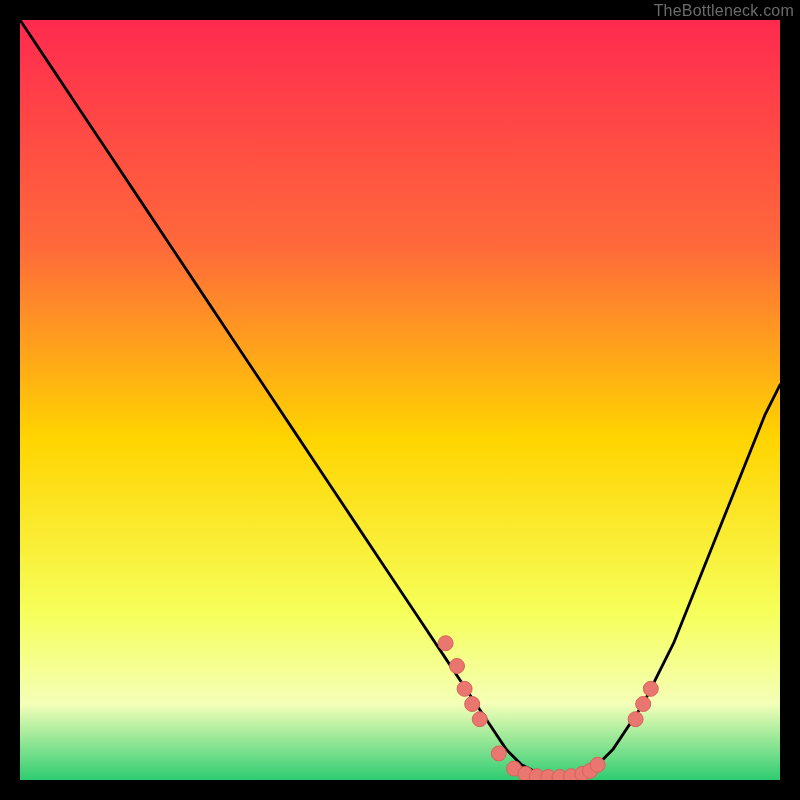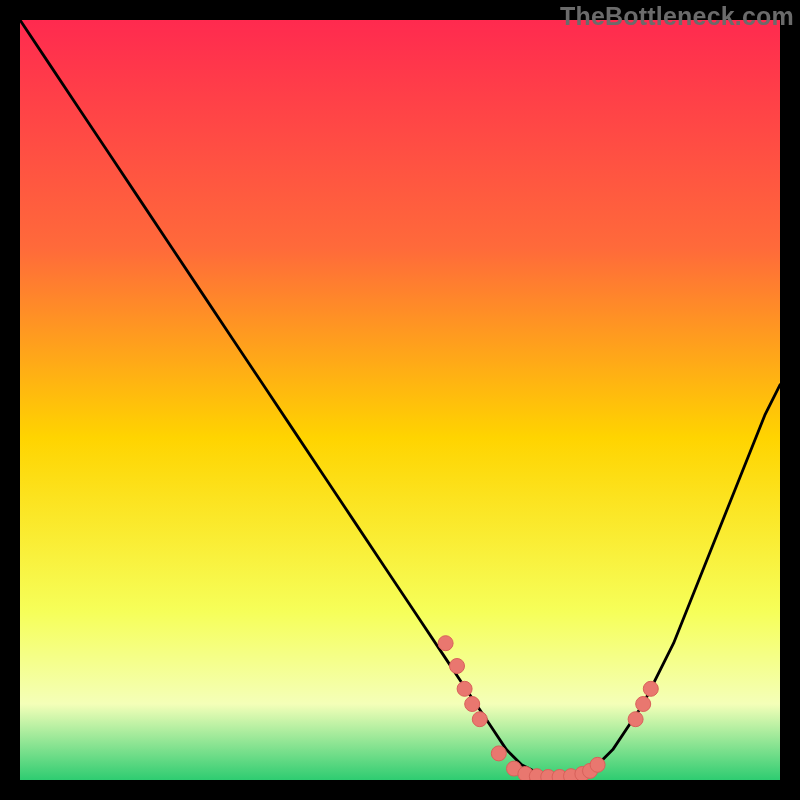--- a/index.html
+++ b/index.html
@@ -24,22 +24,22 @@
     left: 0;
     top: 0;
     width: 760px;
     height: 760px;
   }
   .attribution {
     position: absolute;
     top: 2px;
     right: 6px;
     color: #6b6b6b;
-    font-size: 25px;
-    font-weight: 700;
+    font-size: 16px;
+    font-weight: 400;
     letter-spacing: 0.2px;
   }
 </style>
 </head>
 <body>
 
 <div class="frame">
   <svg class="plot-area" viewBox="0 0 760 760" preserveAspectRatio="none">
     <defs>
       <linearGradient id="bg-grad" x1="0" y1="0" x2="0" y2="1">

